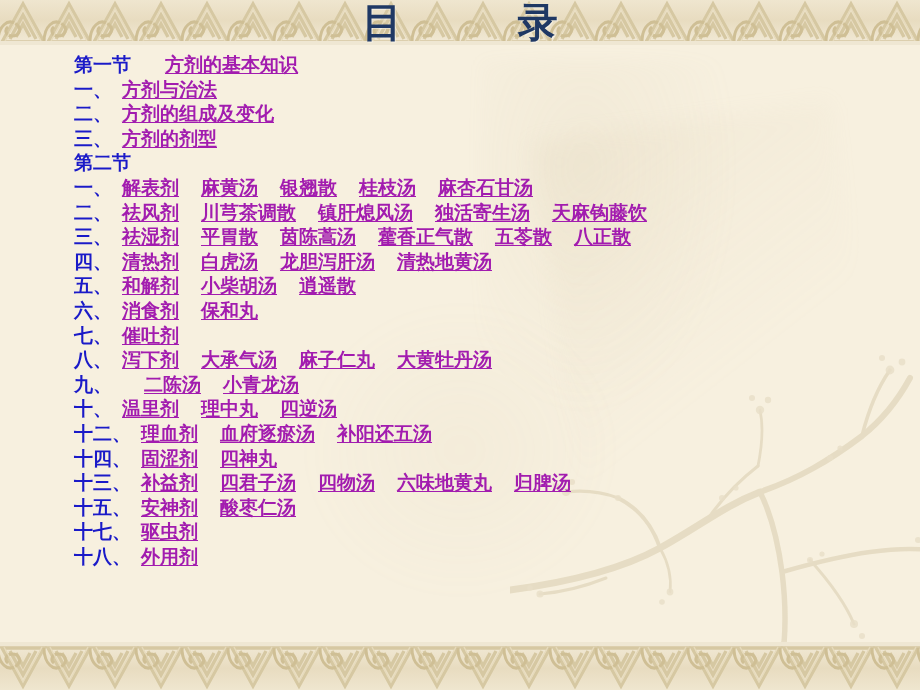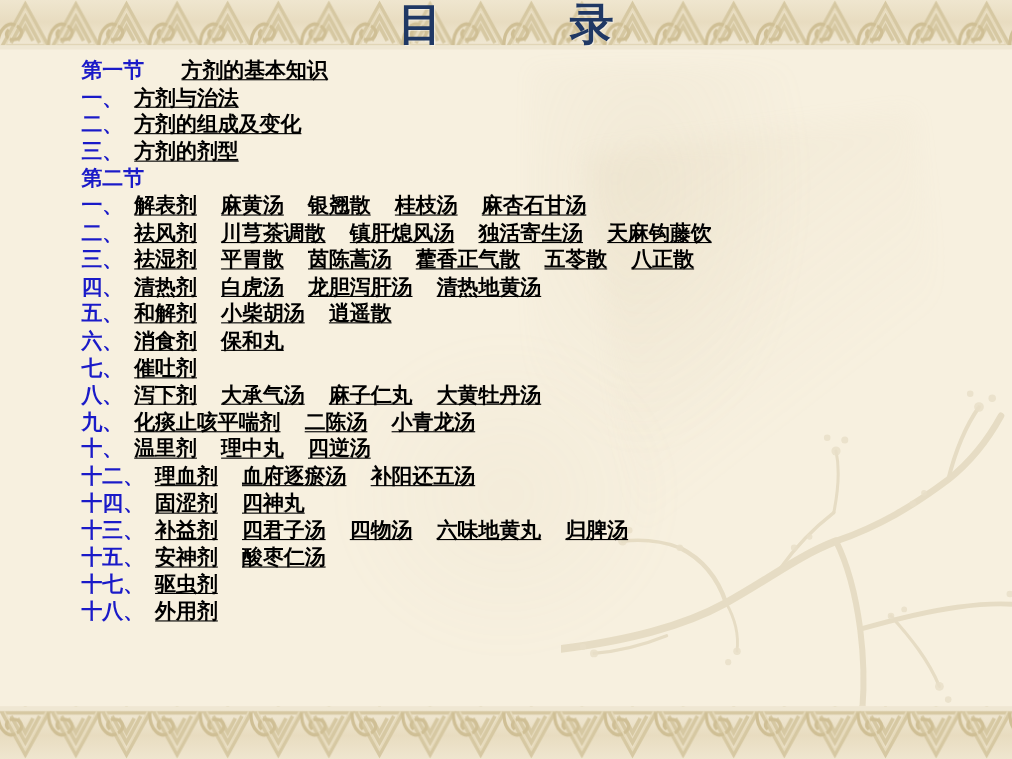--- a/index.html
+++ b/index.html
@@ -109,21 +109,21 @@
     font-weight: 700;
     color: #1a1ac8;
     line-height: 24.6px;
   }
   .toc-prefix {
     color: #1a1ac8;
     text-decoration: none;
     flex: 0 0 auto;
   }
   .toc-link {
-    color: #000000;
+    color: #a21caf;
     text-decoration: underline;
     text-underline-offset: 2px;
     flex: 0 0 auto;
   }
   .gap-sm { display: inline-block; width: 10px; flex: 0 0 auto; }
   .gap-md { display: inline-block; width: 22px; flex: 0 0 auto; }
   .gap-lg { display: inline-block; width: 34px; flex: 0 0 auto; }
 </style>
 </head>
 <body>
@@ -321,21 +321,20 @@
         <span class="gap-md"></span>
         <a class="toc-link" href="#">大承气汤</a>
         <span class="gap-md"></span>
         <a class="toc-link" href="#">麻子仁丸</a>
         <span class="gap-md"></span>
         <a class="toc-link" href="#">大黄牡丹汤</a>
       </div>
       <div class="toc-row">
         <span class="toc-prefix">九、</span>
         <span class="gap-sm"></span>
-        <a class="toc-link" href="#">化痰止咳平喘剂</a>
         <span class="gap-md"></span>
         <a class="toc-link" href="#">二陈汤</a>
         <span class="gap-md"></span>
         <a class="toc-link" href="#">小青龙汤</a>
       </div>
       <div class="toc-row">
         <span class="toc-prefix">十、</span>
         <span class="gap-sm"></span>
         <a class="toc-link" href="#">温里剂</a>
         <span class="gap-md"></span>

